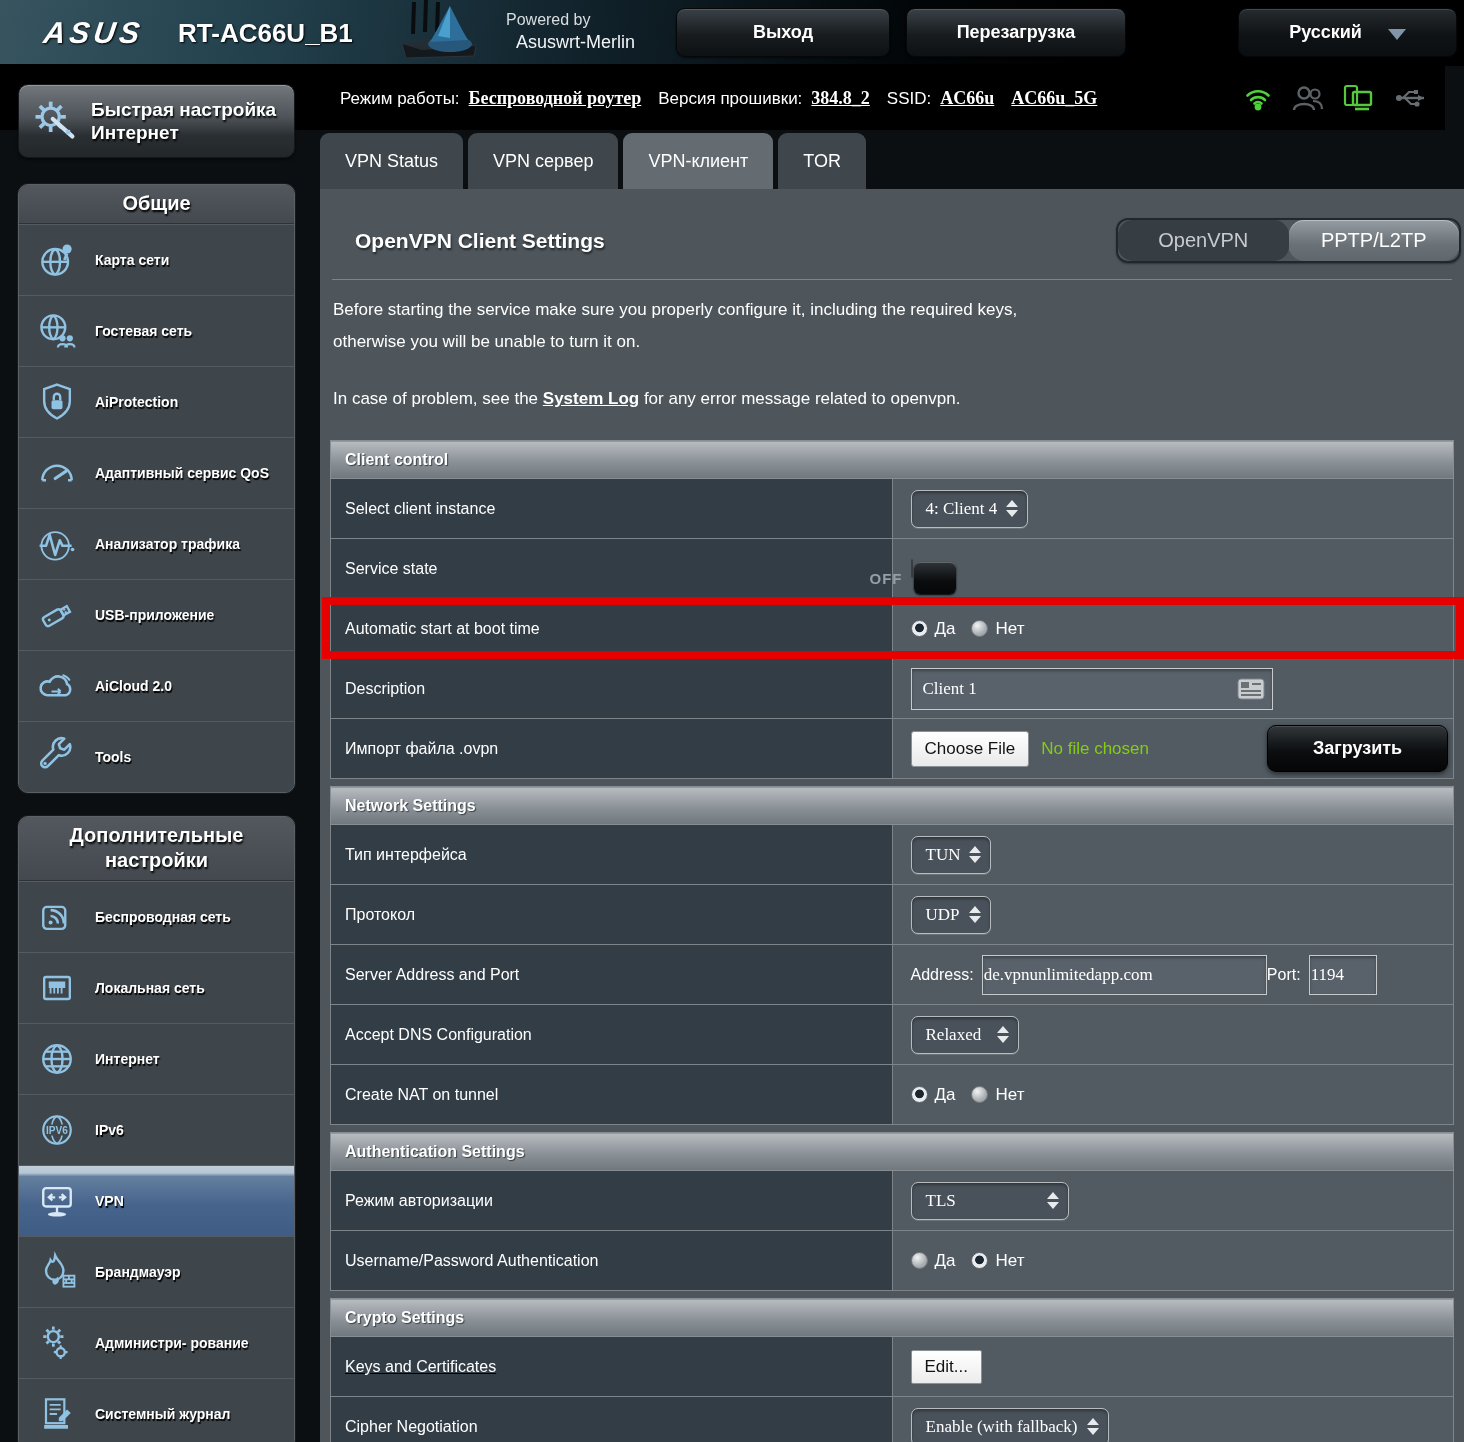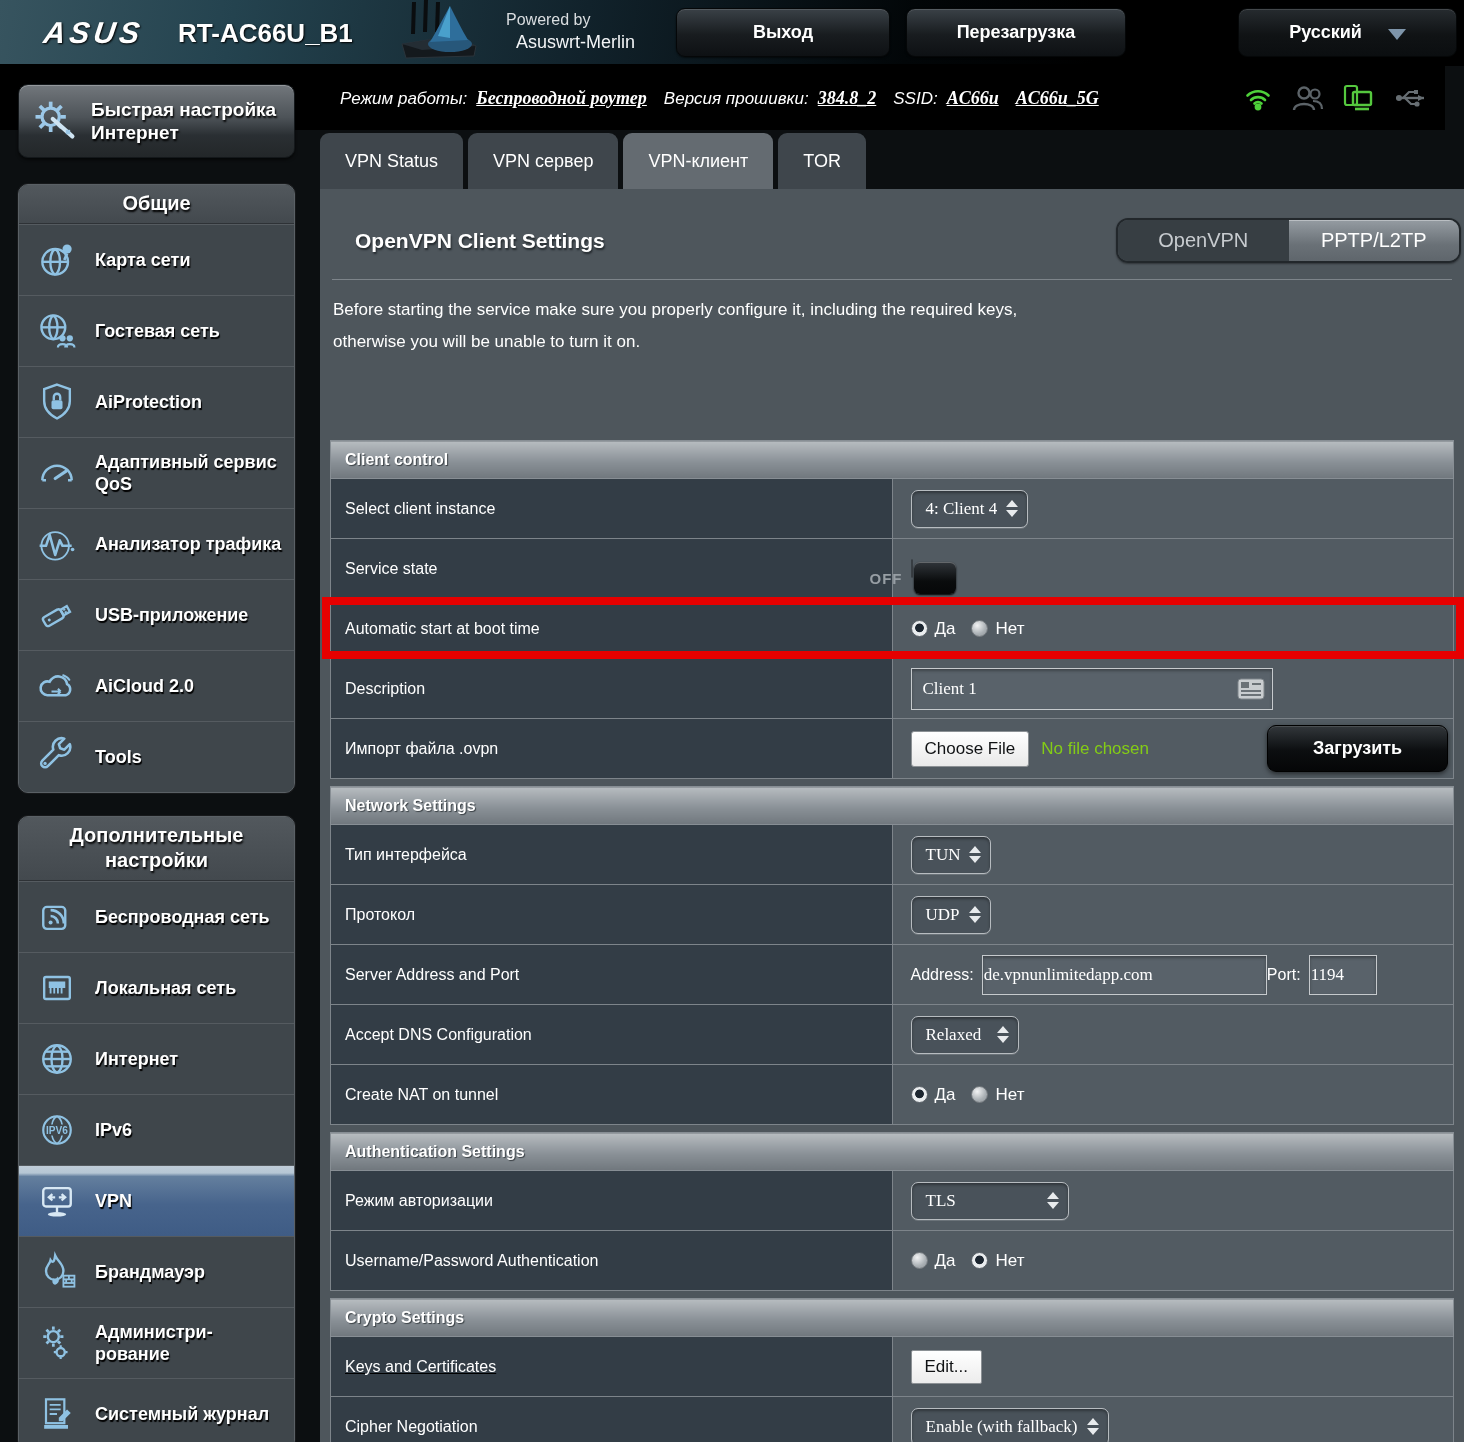--- a/index.html
+++ b/index.html
@@ -24,21 +24,21 @@
     box-shadow:inset 0 1px 0 rgba(255,255,255,.14), 0 1px 2px rgba(0,0,0,.6); }
   .btn-logout { left:676px; width:214px; }
   .btn-reboot { left:906px; width:220px; }
   .lang { left:1238px; width:219px; display:flex; align-items:center; justify-content:center; gap:26px;
     background:linear-gradient(#262b2f,#101315 55%,#0b0e10); }
   .lang .tri { width:0; height:0; border-left:9px solid transparent; border-right:9px solid transparent;
     border-top:11px solid #7e95aa; margin-top:3px; }
 
   
   .statusbar { position:absolute; left:0; top:66px; width:1445px; height:64px; background:#000;
-    display:flex; align-items:center; color:#fff; font-size:17px;font-style:italic; }
+    display:flex; align-items:center; color:#fff; font-size:17px; }
   .statusbar .texts { margin-left:340px; display:flex; align-items:baseline; gap:9px; white-space:nowrap; }
   .slink { font-family:"Liberation Serif", serif; font-weight:bold; text-decoration:underline; font-size:18px; color:#fff; cursor:pointer; }
   .gap1 { margin-left:8px; }
   .statusbar .sicons { margin-left:auto; margin-right:16px; display:flex; align-items:center; gap:17px; }
   .sicons svg { cursor:pointer; }
 
   
   .sidebar { position:absolute; left:18px; top:84px; width:277px; }
   .quick-btn { width:277px; height:74px; border-radius:10px; border:1px solid #14181b; cursor:pointer;
     background:linear-gradient(#72777c,#4d5358 45%,#2a2f33 70%,#232729);
@@ -48,34 +48,34 @@
   .navgroup { position:absolute; left:0; width:277px; background:#3f464b; border:1px solid #5a6065;
     border-radius:10px; overflow:hidden; box-shadow:0 0 0 1px #17191b; }
   .group-general { top:100px; }
   .group-advanced { top:732px; }
   .navgroup .gh { background:linear-gradient(#52585d,#43494e); color:#fff; font-weight:bold; font-size:20px;
     text-align:center; padding:6px 4px 7px; border-bottom:1px solid #2e3236; text-shadow:1px 2px 2px #000; line-height:25px; }
   .navitem { display:flex; align-items:center; gap:12px; min-height:71px; padding-left:12px;
     border-top:1px solid #555b60; cursor:pointer; background:#3f464b; }
   .navitem:first-of-type { border-top:none; }
   .navitem .nicon { width:52px; min-width:52px; display:flex; justify-content:center; }
-  .navitem .nlabel { color:#fff; font-weight:bold; font-size:18px; line-height:22px; text-shadow:1px 2px 1px #000; padding-right:4px; }
+  .navitem .nlabel { color:#fff; font-weight:bold; font-size:14px; line-height:22px; text-shadow:1px 2px 1px #000; padding-right:4px; }
   .navitem.active { background:linear-gradient(#c0cdd9 0%,#b6c6d4 10%,#647f9e 15%,#47648c 55%,#3f5c85 100%); }
 
   
   .tabs { position:absolute; left:320px; top:133px; display:flex; gap:5px; }
   .tab { height:56px; line-height:56px; padding:0 25px; background:#3f464c; color:#fff; font-size:18px;
     border-radius:9px 9px 0 0; cursor:pointer; }
   .tab.active { background:#646b71; }
 
   .panel { position:absolute; left:320px; top:189px; width:1144px; height:1253px; background:#4e565c; }
   .page-title { position:absolute; left:13px; top:40px; color:#fff; font-weight:bold; font-size:21px; text-shadow:1px 2px 2px #22282c;margin-left:22px; }
   .vpn-toggle { position:absolute; left:796px; top:29px; width:345px; height:45px; display:flex;
     border-radius:12px; overflow:hidden; border:2px solid #22272b; box-shadow:0 1px 2px rgba(0,0,0,.4); cursor:pointer; }
-  .vpn-toggle .seg { flex:1; display:flex; align-items:center; justify-content:center; font-size:20px; }
+  .vpn-toggle .seg { flex:1; display:flex; align-items:center; justify-content:center; font-size:20px;border-radius:15px; }
   .vpn-toggle .seg.on { background:#373e43; color:#c7cbcf; }
   .vpn-toggle .seg.offseg { background:linear-gradient(#959ca2,#6a7177 60%,#5f666c); color:#fff;
     box-shadow:inset 0 1px 0 rgba(255,255,255,.35); }
   .hr { position:absolute; left:12px; width:1120px; top:90px; height:1px; background:#7d848a; }
   .intro { position:absolute; left:13px; top:105px; color:#fff; font-size:17px; line-height:32px; }
   .note { position:absolute; left:13px; top:200px; color:#fff; font-size:17px; }
   .note b { text-decoration:underline; cursor:pointer; }
 
   .tablewrap { position:absolute; left:10px; top:251px; width:1124px; }
   table.cfg { width:1124px; border-collapse:collapse; border:1px solid #878e94; margin-bottom:7px;
@@ -462,20 +462,23 @@
       <div class="seg offseg">PPTP/L2TP</div>
     </div>
 
     <div class="hr"></div>
 
     <div class="intro">
       <div>Before starting the service make sure you properly configure it, including the required keys,</div>
       <div>otherwise you will be unable to turn it on.</div>
     </div>
 
+    <div class="note">
+      <span>In case of problem, see the </span><b>System Log</b><span> for any error message related to openvpn.</span>
+    </div>
 
     <div class="tablewrap">
 
       <table class="cfg">
         <tbody>
             <tr>
               <th colspan="2">Client control</th>
             </tr>
         <tr>
           <td class="lbl">Select client instance</td>

